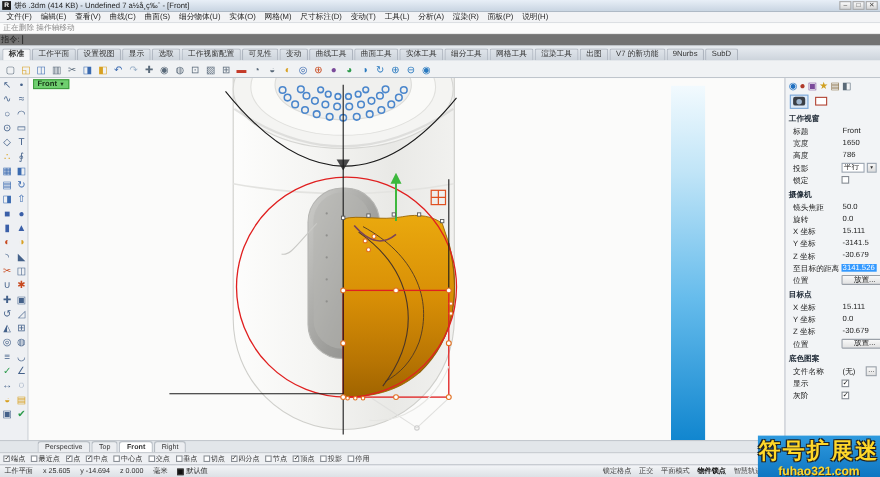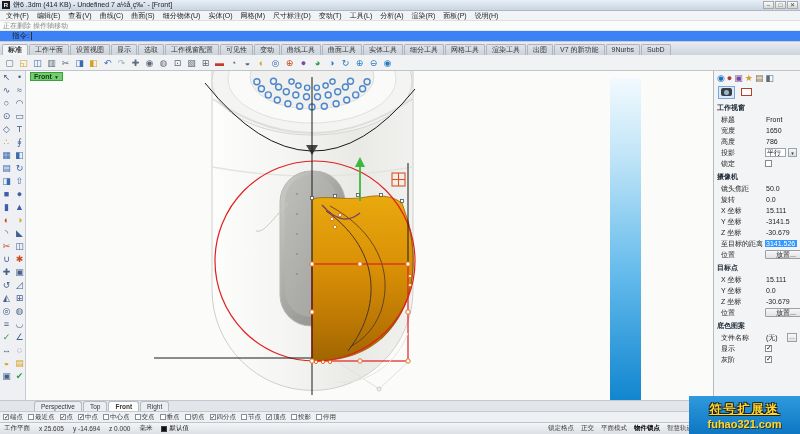--- a/index.html
+++ b/index.html
@@ -15,21 +15,21 @@
   .title { flex:1; font-size:7px; color:#222; white-space:nowrap; overflow:hidden; }
   .winbtn { width:11px; height:8px; font-size:6px; line-height:7px; text-align:center; color:#444;
     background:linear-gradient(180deg,#fbfbfb,#d6d6d6); border:1px solid #a8a8a8; margin-left:1px; }
 
   
   .menubar { height:10px; display:flex; align-items:center; background:#f2f3f5; border-bottom:1px solid #dcdfe3; padding-left:2px; }
   .menu-item { font-size:7px; line-height:10px; padding:0 4px; color:#222; white-space:nowrap; }
 
   
   .cmdhist { height:10px; font-size:7px; line-height:10px; padding-left:3px; color:#8a8a8a; background:#fbfbfb; border-bottom:1px solid #e8e8e8; }
-  .cmdline { height:11px; display:flex; align-items:center; font-size:7.5px; padding-left:12px; background:#3b82f6; border-bottom:1px solid #c7ccd2; }
+  .cmdline { height:11px; display:flex; align-items:center; font-size:7.5px; padding-left:1px; background:#737373; border-bottom:1px solid #c7ccd2; }
   .cursor { width:1px; height:8px; background:#333; margin-left:2px; }
 
   
   .tabbar { height:13px; display:flex; align-items:flex-end; background:linear-gradient(180deg,#e8ecf1,#ccd3db); padding-left:2px; overflow:hidden; }
   .tb-tab { font-size:7px; line-height:10px; padding:0 5px; margin-right:1px; color:#333; white-space:nowrap;
     background:linear-gradient(180deg,#dfe4ea,#ccd3db); border:1px solid #aeb5bf; border-bottom:none; border-radius:2px 2px 0 0; }
   .tb-tab.active { background:#f4f5f7; font-weight:bold; }
 
   
   .toolbar { height:16px; display:flex; align-items:center; gap:1px; padding:0 3px; background:#f0f2f4; border-bottom:1px solid #bfc5cc; overflow:hidden; }
@@ -92,22 +92,22 @@
   .sb-item { color:#333; white-space:nowrap; }
   .chip { display:flex; align-items:center; gap:2px; }
   .sw { width:6px; height:6px; background:#111; border:1px solid #3a3a3a; display:inline-block; }
   .toggles { display:flex; gap:7px; margin-left:auto; padding-right:4px; }
   .tg { color:#3c3c3c; white-space:nowrap; }
   .tg.active { font-weight:bold; color:#000; }
 
   
   .watermark { position:absolute; right:0; bottom:0; width:111px; height:38px; z-index:50;
     background:linear-gradient(180deg,#2f9ade,#0e76c2); display:flex; flex-direction:column; align-items:center; justify-content:center; }
-  .wm1 { font-size:12px; font-weight:bold; color:#ffd829; letter-spacing:2px;
-    text-shadow:-1px -1px 0 #222,1px -1px 0 #222,-1px 1px 0 #222,1px 1px 0 #222;text-decoration:underline; }
+  .wm1 { font-size:20px; font-weight:bold; color:#ffd829; letter-spacing:2px;
+    text-shadow:-1px -1px 0 #222,1px -1px 0 #222,-1px 1px 0 #222,1px 1px 0 #222; }
   .wm2 { font-size:11px; font-weight:bold; color:#ffd829; text-shadow:1px 1px 0 #333; }
 </style>
 </head>
 <body>
 
 <div class="app">
 
   <div class="titlebar">
     <span class="appicon">R</span>
     <span class="title">饼6 .3dm (414 KB) - Undefined 7 a½å¸ç‰ˆ - [Front]</span>

